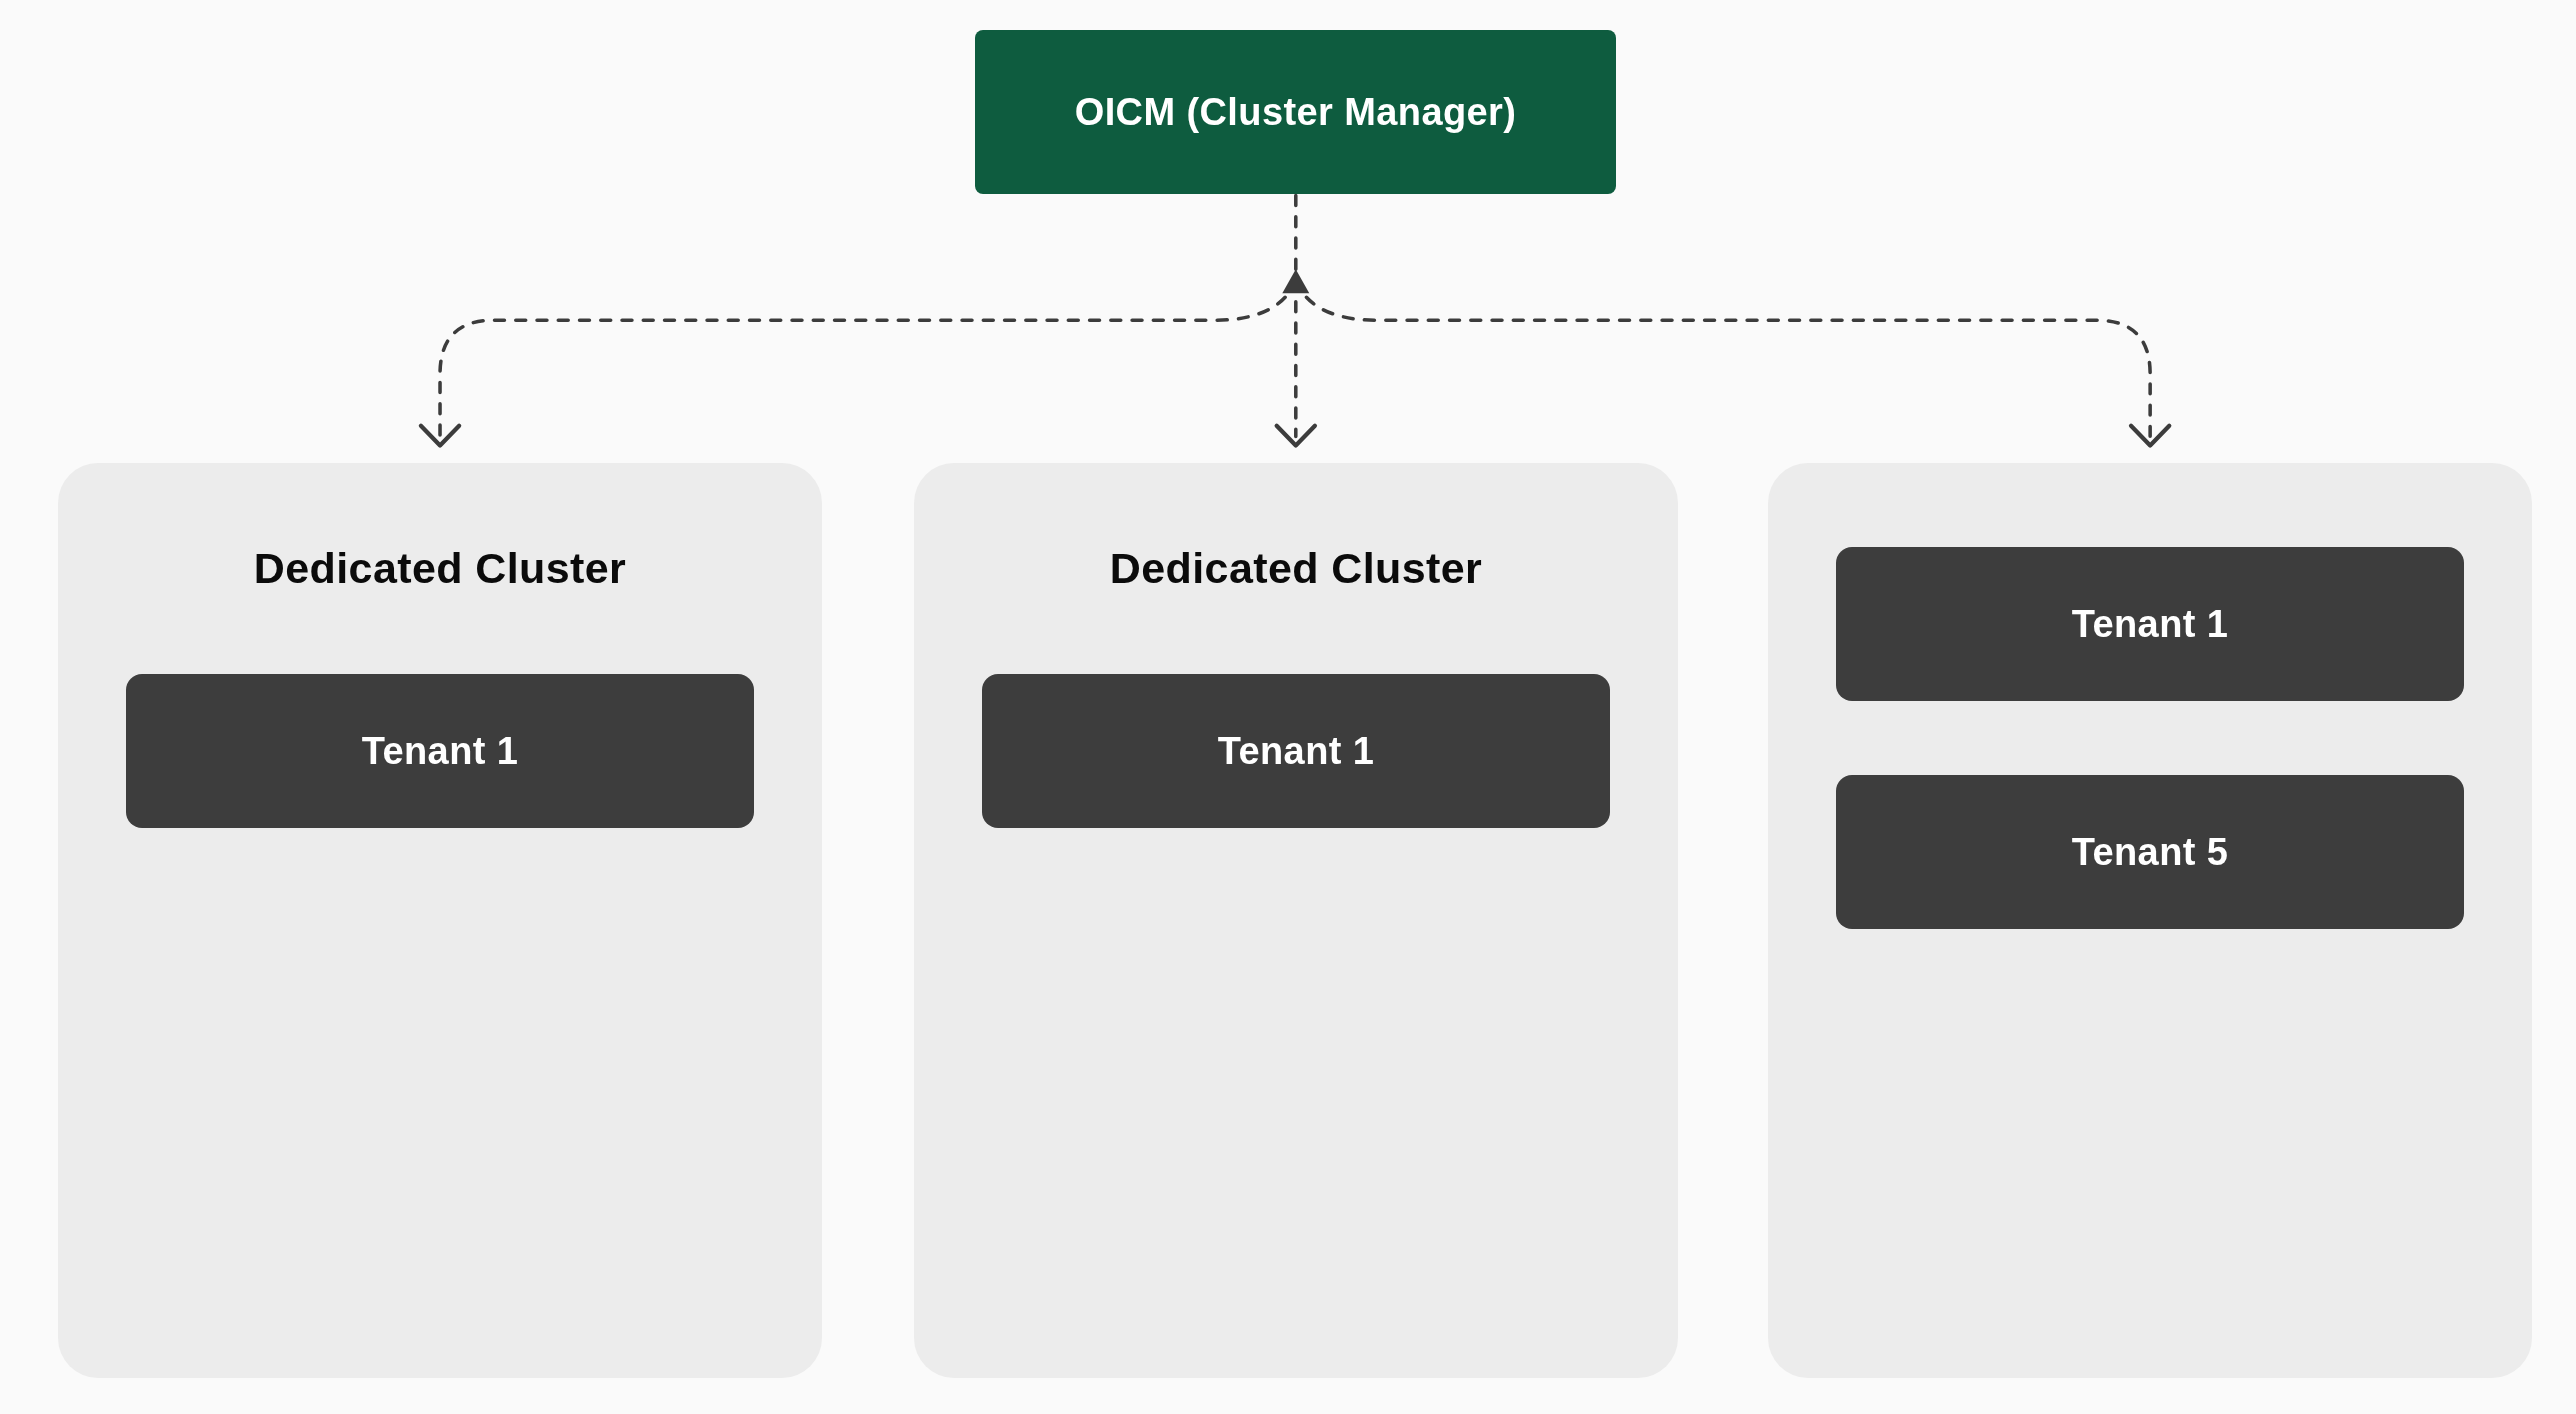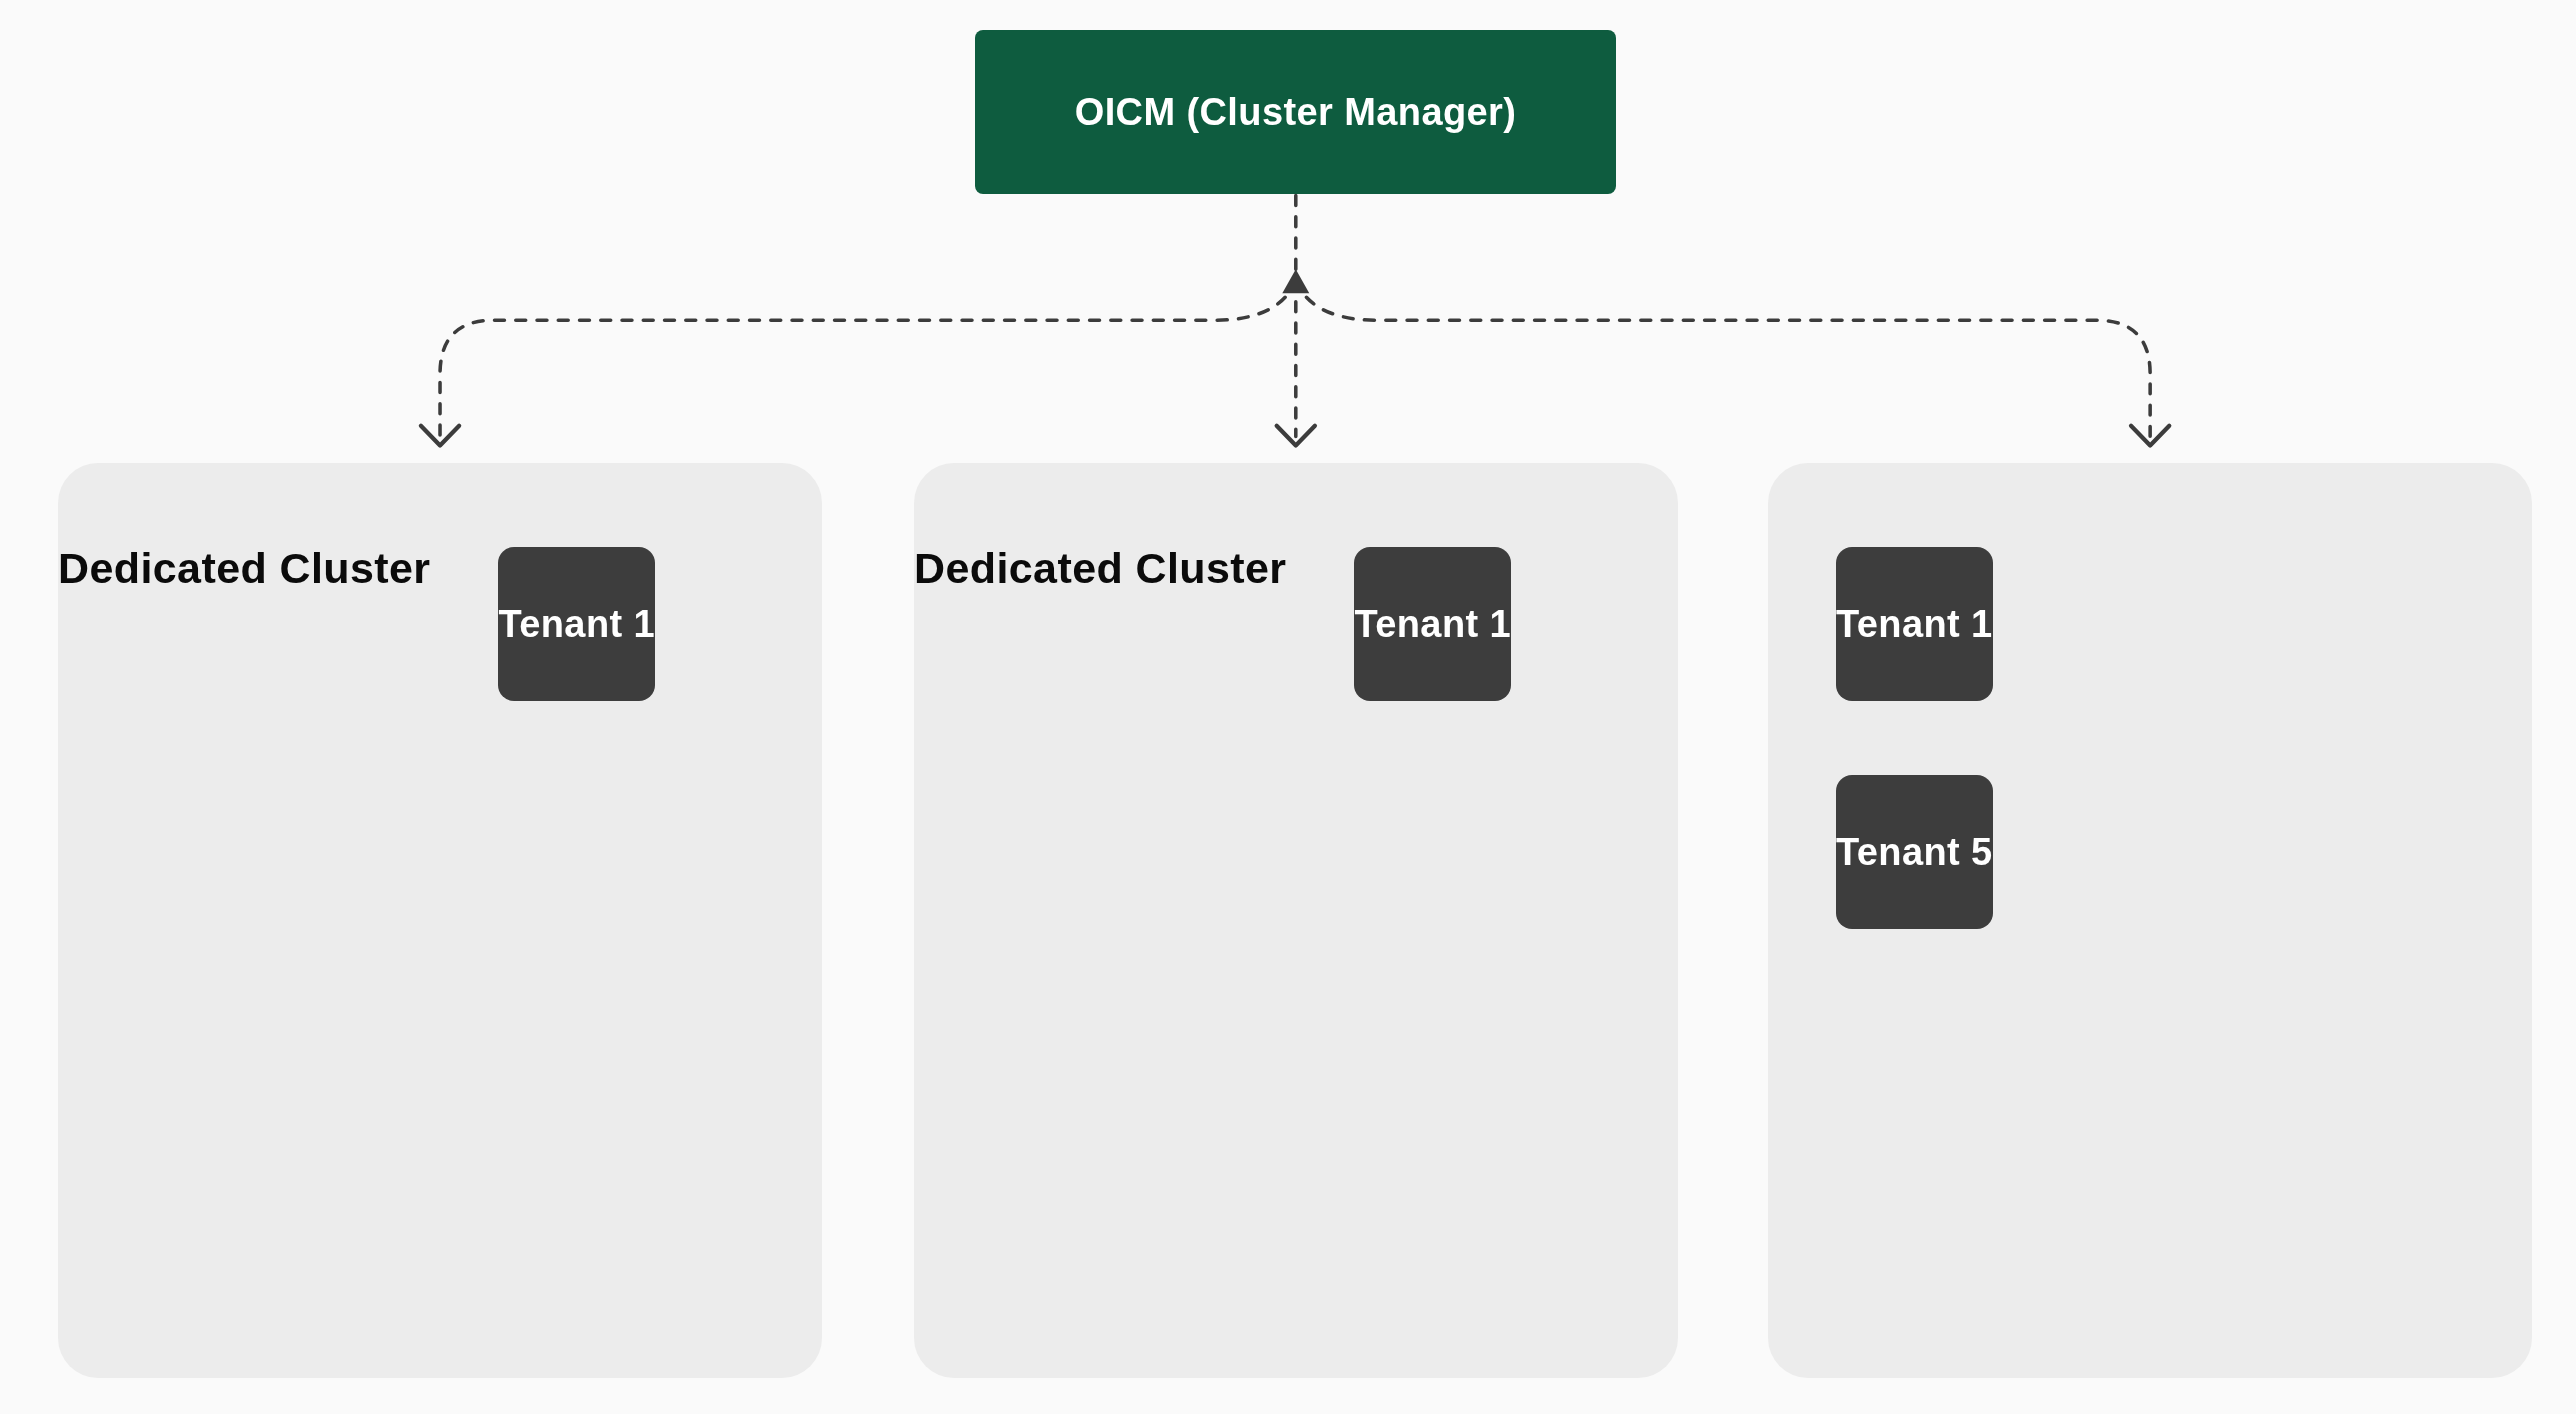--- a/index.html
+++ b/index.html
@@ -40,21 +40,21 @@
     left:0; top:0;
     width:2576px; height:1414px;
     pointer-events:none;
   }
   .cluster-panel{
     position:absolute;
     top:463px;
     width:764px; height:915px;
     background:var(--panel-bg);
     border-radius:40px;
-    display:flex; flex-direction:row; align-items:stretch;
+    display:flex; flex-direction:column; align-items:stretch;
   }
   .cluster-panel.p0{left:58px;}
   .cluster-panel.p1{left:914px;}
   .cluster-panel.p2{left:1768px;}
   .cluster-title{
     margin-top:84px;
     text-align:center;
     color:var(--heading-text);
     font-size:43px;
     font-weight:700;

